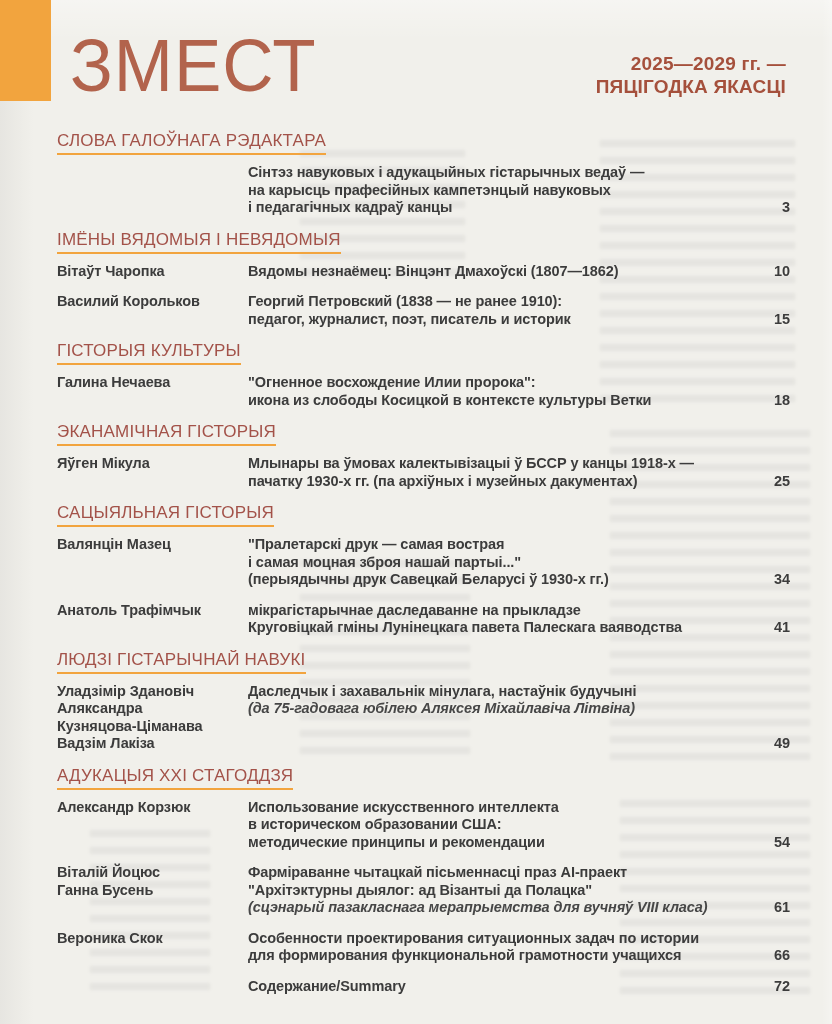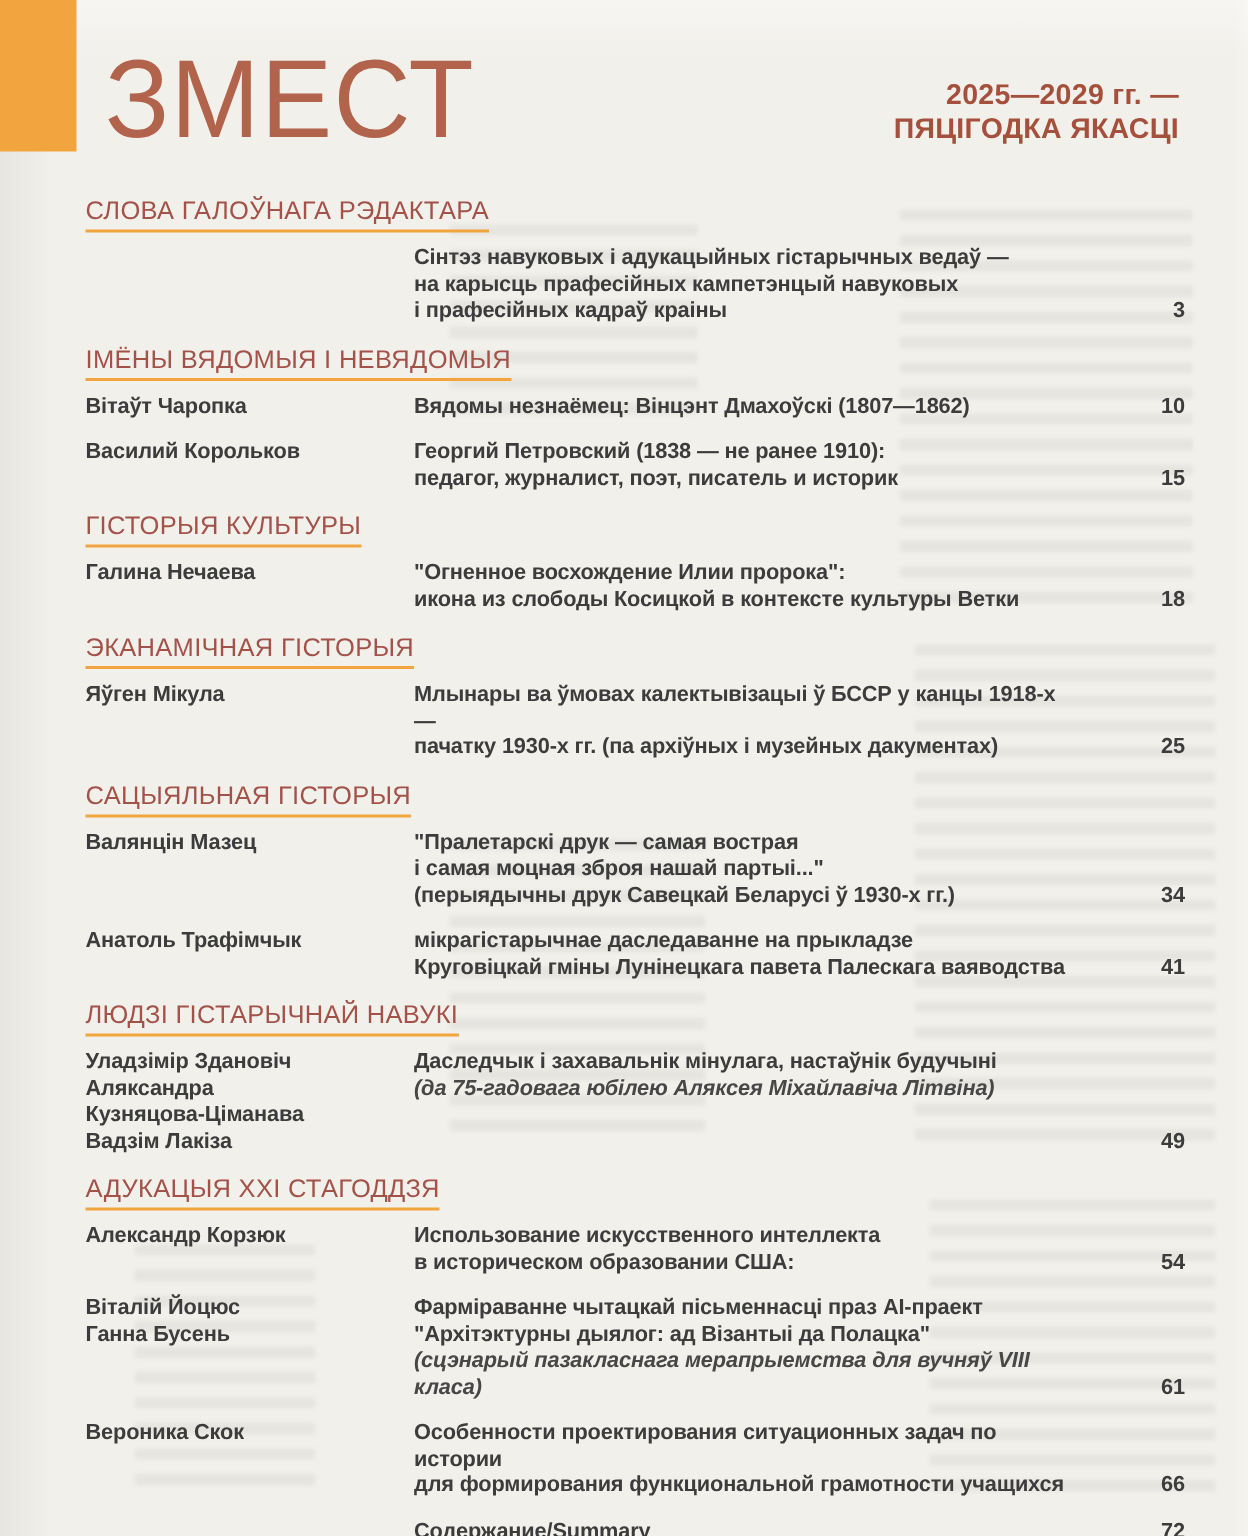--- a/index.html
+++ b/index.html
@@ -60,21 +60,20 @@
   }
   .heading-text {
     display: inline-block;
     line-height: 19px;
     padding-bottom: 3px;
     border-bottom: 2px solid var(--accent-orange, #F2A43E);
   }
   .entry {
     display: flex;
     margin-bottom: 13px;
-    gap: 28px;
   }
   .entry-authors { width: 191px; flex: none; }
   .entry-title   { flex: 1; min-width: 0; padding-right: 14px; }
   .entry-page    {
     flex: none; width: 36px; text-align: right;
     align-self: flex-end;
   }
   .author-line, .title-line, .entry-page {
     font-size: 14.5px; font-weight: 700; line-height: 17.5px;
     color: var(--body-text, #3C3C3C);
@@ -107,21 +106,21 @@
 
   <div class="toc">
   <section class="toc-section">
     <h2 class="section-heading"><span class="heading-text">СЛОВА ГАЛОЎНАГА РЭДАКТАРА</span></h2>
     <div class="section-entries">
   <div class="entry">
     <div class="entry-authors"></div>
     <div class="entry-title">
               <div class="title-line">Сінтэз навуковых і адукацыйных гістарычных ведаў —</div>
               <div class="title-line">на карысць прафесійных кампетэнцый навуковых</div>
-              <div class="title-line">і прафесійных кадраў краіны</div>
+              <div class="title-line">і педагагічных кадраў канцы</div>
             </div>
     <div class="entry-page">3</div>
   </div>
 </div>
   </section>
 
   <section class="toc-section">
     <h2 class="section-heading"><span class="heading-text">ІМЁНЫ ВЯДОМЫЯ І НЕВЯДОМЫЯ</span></h2>
     <div class="section-entries">
   <div class="entry">
@@ -229,20 +228,21 @@
   <section class="toc-section">
     <h2 class="section-heading"><span class="heading-text">АДУКАЦЫЯ XXI СТАГОДДЗЯ</span></h2>
     <div class="section-entries">
   <div class="entry">
     <div class="entry-authors">
               <div class="author-line">Александр Корзюк</div>
             </div>
     <div class="entry-title">
               <div class="title-line">Использование искусственного интеллекта</div>
               <div class="title-line">в историческом образовании США:</div>
+              <div class="title-line">методические принципы и рекомендации</div>
             </div>
     <div class="entry-page">54</div>
   </div>
 
   <div class="entry">
     <div class="entry-authors">
               <div class="author-line">Віталій Йоцюс</div>
               <div class="author-line">Ганна Бусень</div>
             </div>
     <div class="entry-title">

